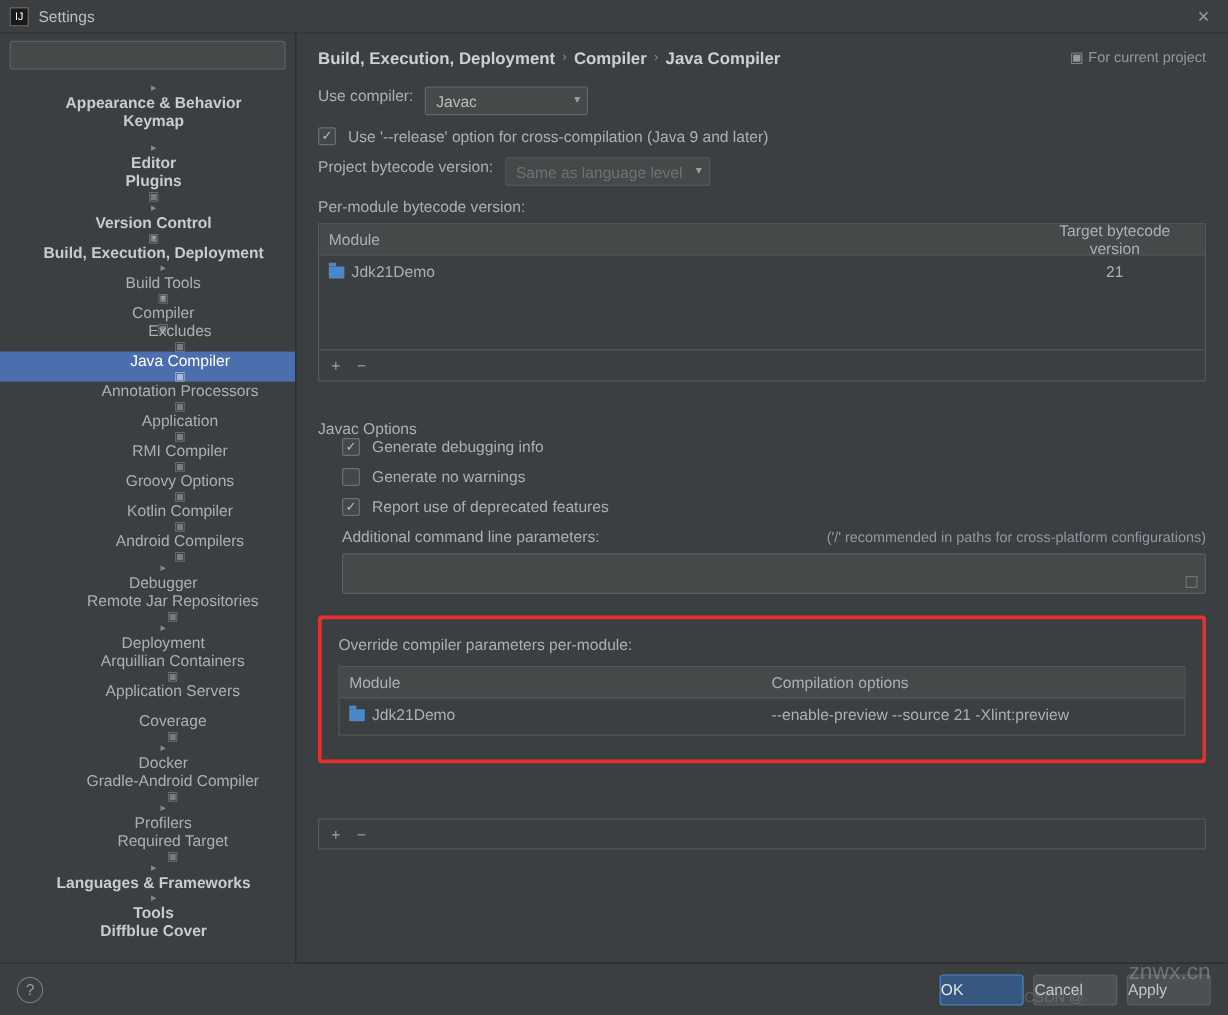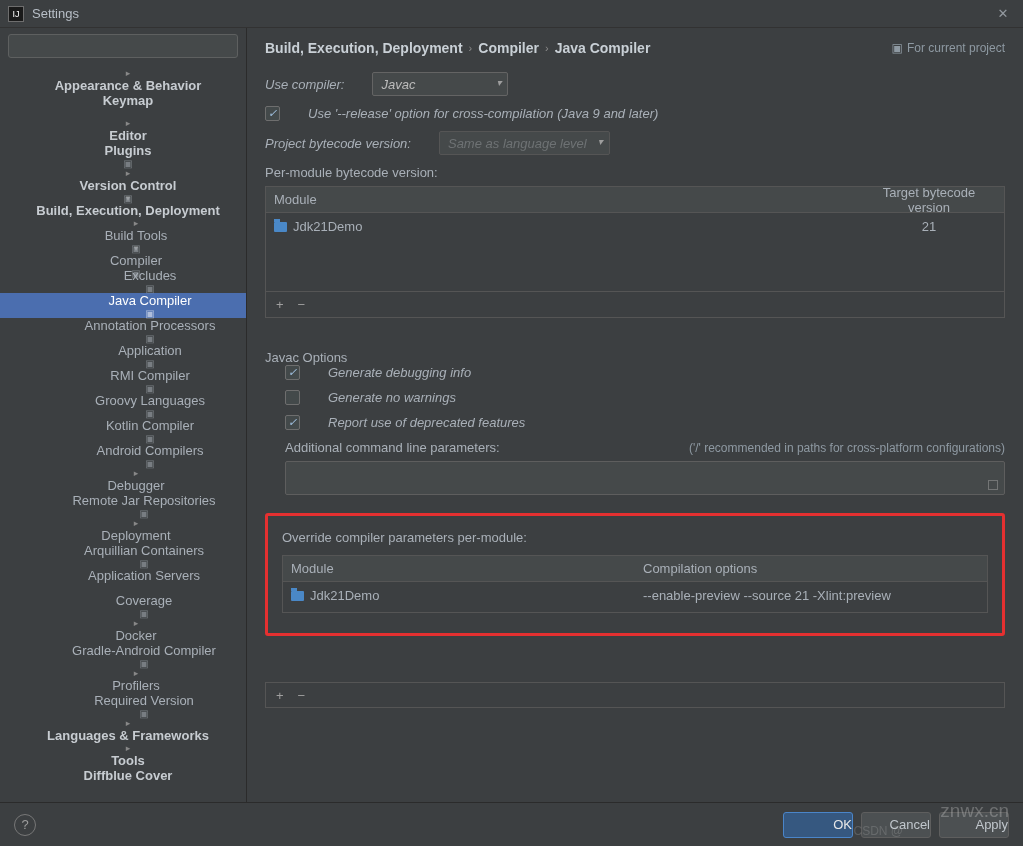--- a/index.html
+++ b/index.html
@@ -114,24 +114,23 @@
   }
   .crumbs .crumb { font-weight: 600; color: #c9d0d6; font-size: 14px;}
   .crumbs .sep   { color: #8c8c8c; font-size: 11px; }
   .crumbs .badge-right {
     margin-left: auto;
     font-size: 12px;
     color: #8e99a2;
     display: flex; align-items: center; gap: 4px;
   }
   .row-field {
-    display: flex; align-items: center;
-    gap: 28px;
+    display: flex; align-items: flex-start;
+    gap: 10px;
     margin-bottom: 10px;
-    font-style: italic;
   }
   .row-field label { min-width: auto; }
   select.combo, .combo {
     background: #45494a;
     border: 1px solid #646464;
     border-radius: 2px;
     color: #bcbcbc;
     height: 24px;
     padding: 0 22px 0 8px;
     appearance: none;
@@ -241,21 +240,21 @@
     border:1px solid #777;
     display:flex;align-items:center;justify-content:center;
     color:#9e9e9e; font-size:13px;
     cursor:pointer;
   }
   .spacer{flex:1;}
   .btn{
     min-width:70px;height:26px;
     background:#4c5052;border:1px solid #5e5e5e;
     border-radius:3px;color:#c0c6cc;
-    display:flex;align-items:center;justify-content:flex-end;
+    display:flex;align-items:center;justify-content:flex-start;
     cursor:pointer;
   }
   .btn.primary{
     background:#365880;border-color:#4a85c9;color:#e8e8e8;
   }
   .watermark{
     position:absolute;
     right:14px; bottom:24px;
     font-size:19px; color:rgba(200,200,200,.35);
     pointer-events:none;
@@ -337,21 +336,21 @@
         </div>
           <div class="tree-row ind3">
           <span class="label">Application</span>
           <span class="badge">▣</span>
         </div>
           <div class="tree-row ind3">
           <span class="label">RMI Compiler</span>
           <span class="badge">▣</span>
         </div>
           <div class="tree-row ind3">
-          <span class="label">Groovy Languages</span>
+          <span class="label">Groovy Options</span>
           <span class="badge">▣</span>
         </div>
           <div class="tree-row ind3">
           <span class="label">Kotlin Compiler</span>
           <span class="badge">▣</span>
         </div>
           <div class="tree-row ind3">
           <span class="label">Android Compilers</span>
           <span class="badge">▣</span>
         </div>
@@ -384,21 +383,21 @@
         </div>
         <div class="tree-row ind2">
           <span class="label">Gradle-Android Compiler</span>
           <span class="badge">▣</span>
         </div>
         <div class="tree-row ind1">
           <span class="arrow right"></span>
           <span class="label">Profilers</span>
         </div>
         <div class="tree-row ind2">
-          <span class="label">Required Version</span>
+          <span class="label">Required Target</span>
           <span class="badge">▣</span>
         </div>
       <div class="tree-row ind0 bold">
           <span class="arrow right"></span>
           <span class="label">Languages &amp; Frameworks</span>
         </div>
       <div class="tree-row ind0 bold">
           <span class="arrow right"></span>
           <span class="label">Tools</span>
         </div>

